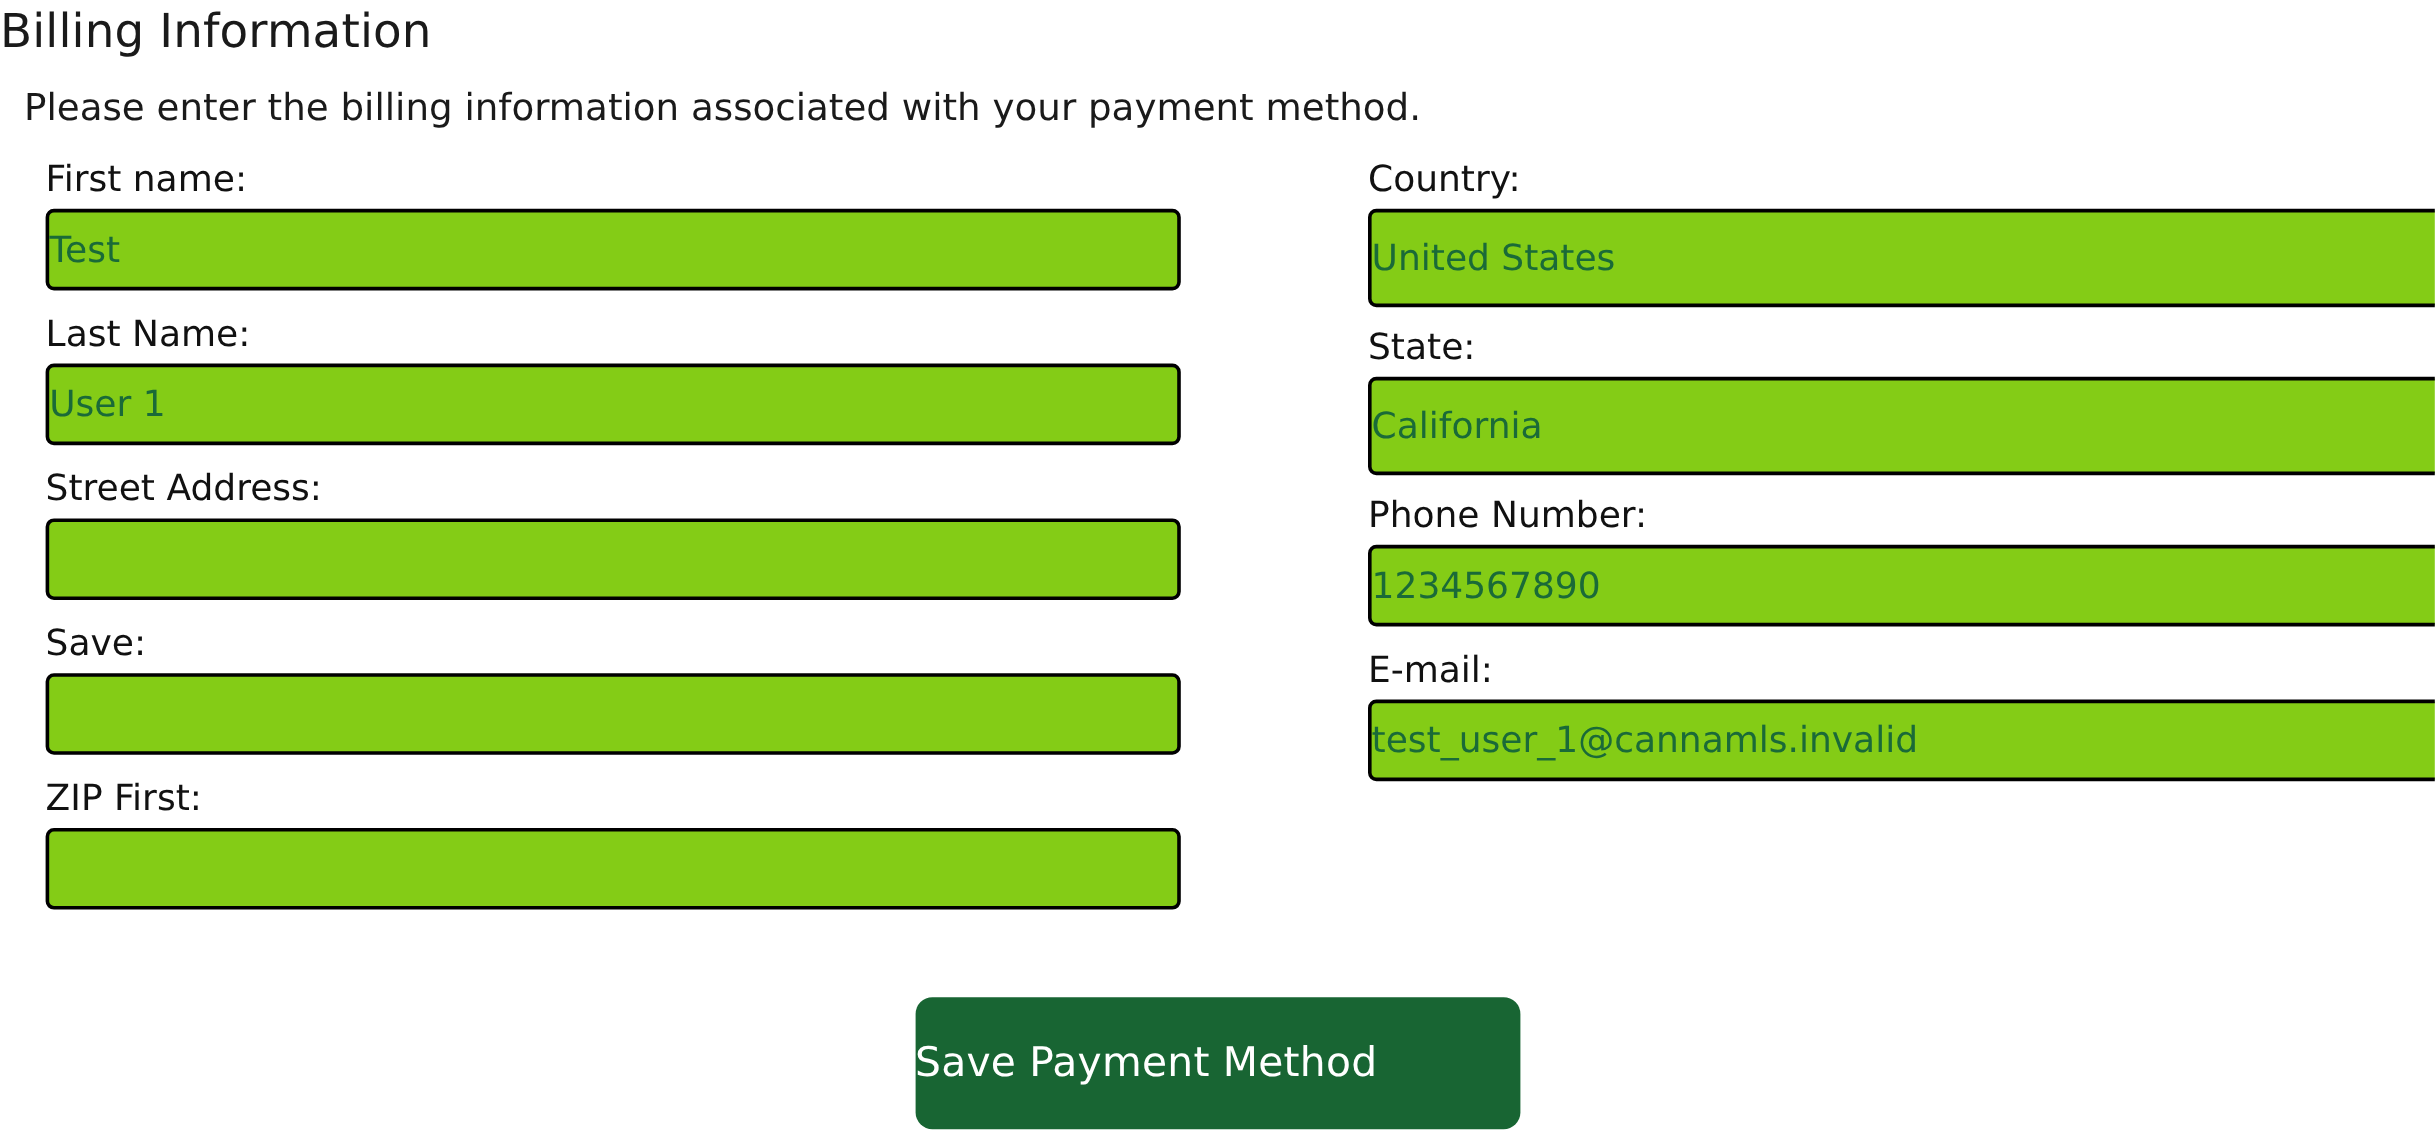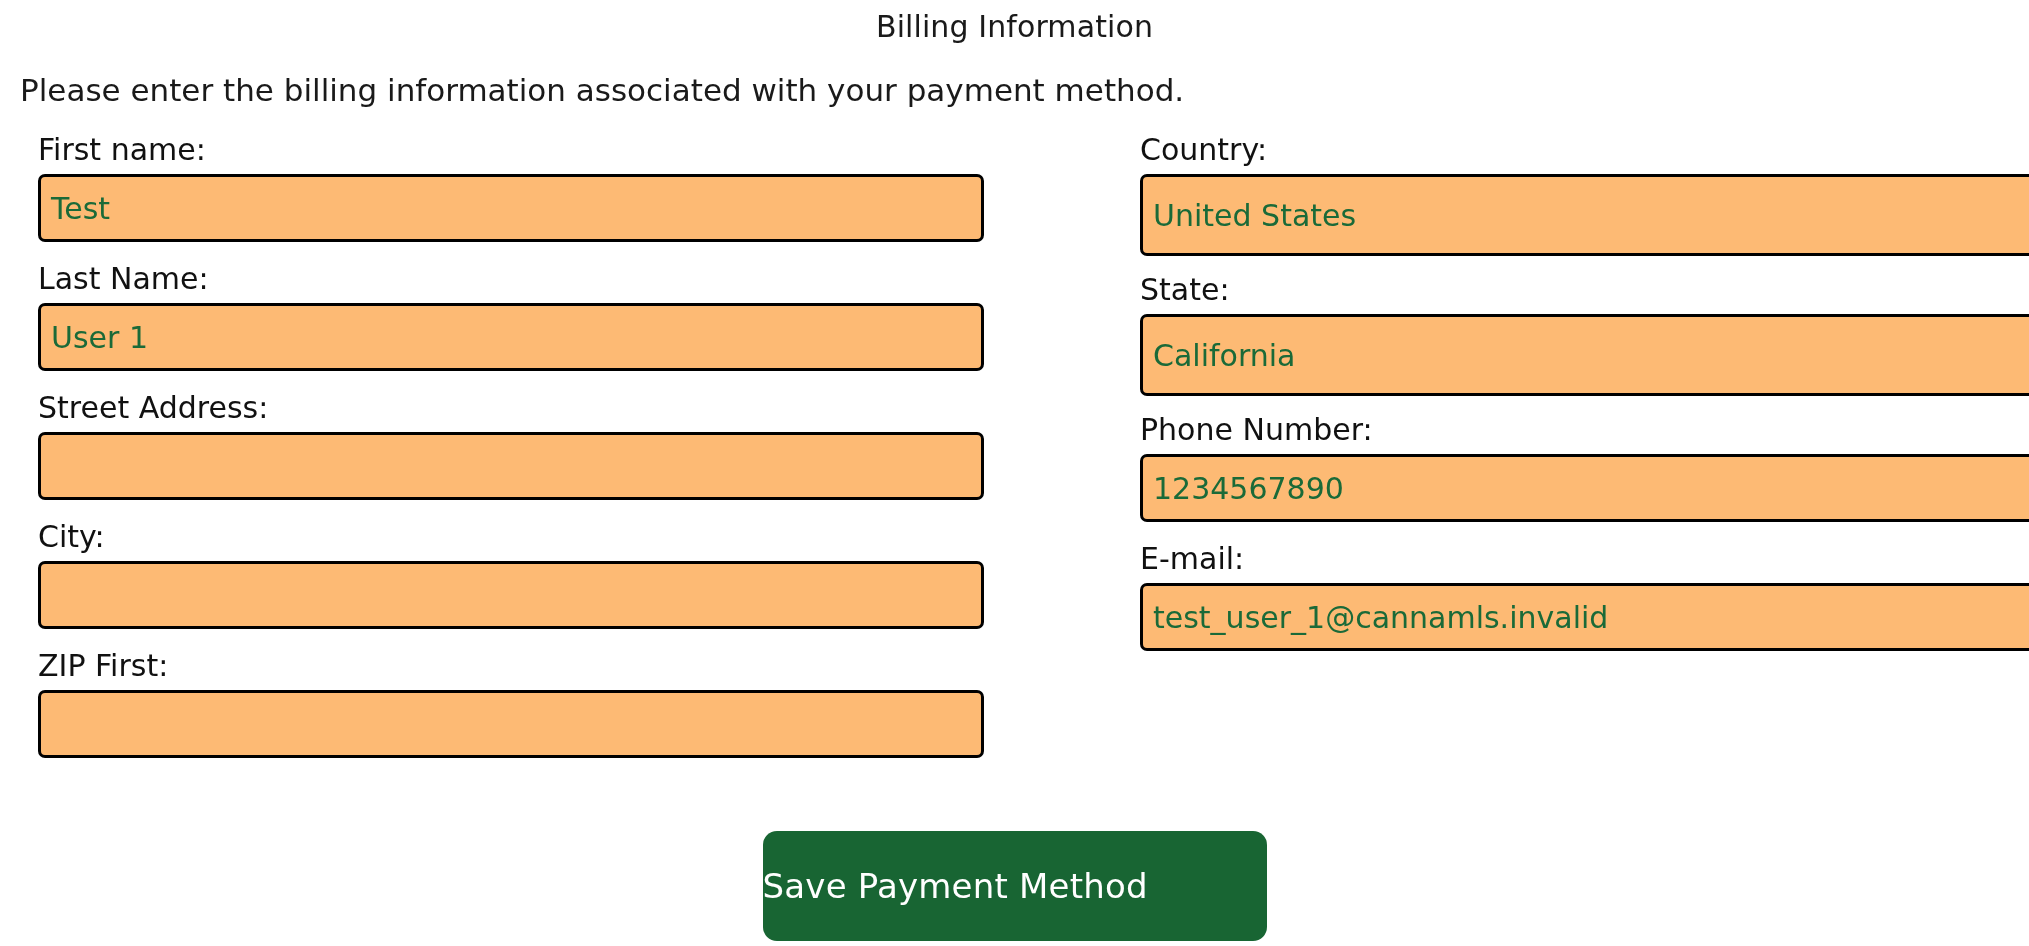--- a/index.html
+++ b/index.html
@@ -18,22 +18,22 @@
   .page {
     position: relative;
     width: 2029px;
     height: 946px;
   }
   .page-title {
     position: absolute;
     left: 0;
     top: 6px;
     width: 2029px;
-    text-align: center;
-    font-size: 30px;
+    text-align: left;
+    font-size: 39px;
     font-weight: 400;
     line-height: 42px;
     color: #1a1a1a;
     letter-spacing: 0.1px;
   }
   .intro-text {
     position: absolute;
     left: 20px;
     top: 69px;
     font-size: 31px;
@@ -65,25 +65,25 @@
     font-weight: 400;
     color: #111111;
     margin: 0 0 4px 0;
     white-space: nowrap;
   }
   .field-control {
     box-sizing: border-box;
     width: 100%;
     border: 3px solid #000000;
     border-radius: 7px;
-    background: #fdba74;
+    background: #84cc16;
     font-family: "DejaVu Sans", sans-serif;
     font-size: 30px;
     color: #1a6a38;
-    padding: 0 10px;
+    padding: 0 0;
     display: flex;
     align-items: center;
     overflow: hidden;
     white-space: nowrap;
   }
   .h-text {
     height: 68px;
   }
   .h-select {
     height: 82px;
@@ -138,21 +138,21 @@
     </div>
     <div class="gap-sm"></div>
 
     <div class="field">
       <div class="field-label">Street Address:</div>
       <div class="field-control h-text"></div>
     </div>
     <div class="gap-sm"></div>
 
     <div class="field">
-      <div class="field-label">City:</div>
+      <div class="field-label">Save:</div>
       <div class="field-control h-text"></div>
     </div>
     <div class="gap-sm"></div>
 
     <div class="field">
       <div class="field-label">ZIP First:</div>
       <div class="field-control h-text"></div>
     </div>
 
   </div>

